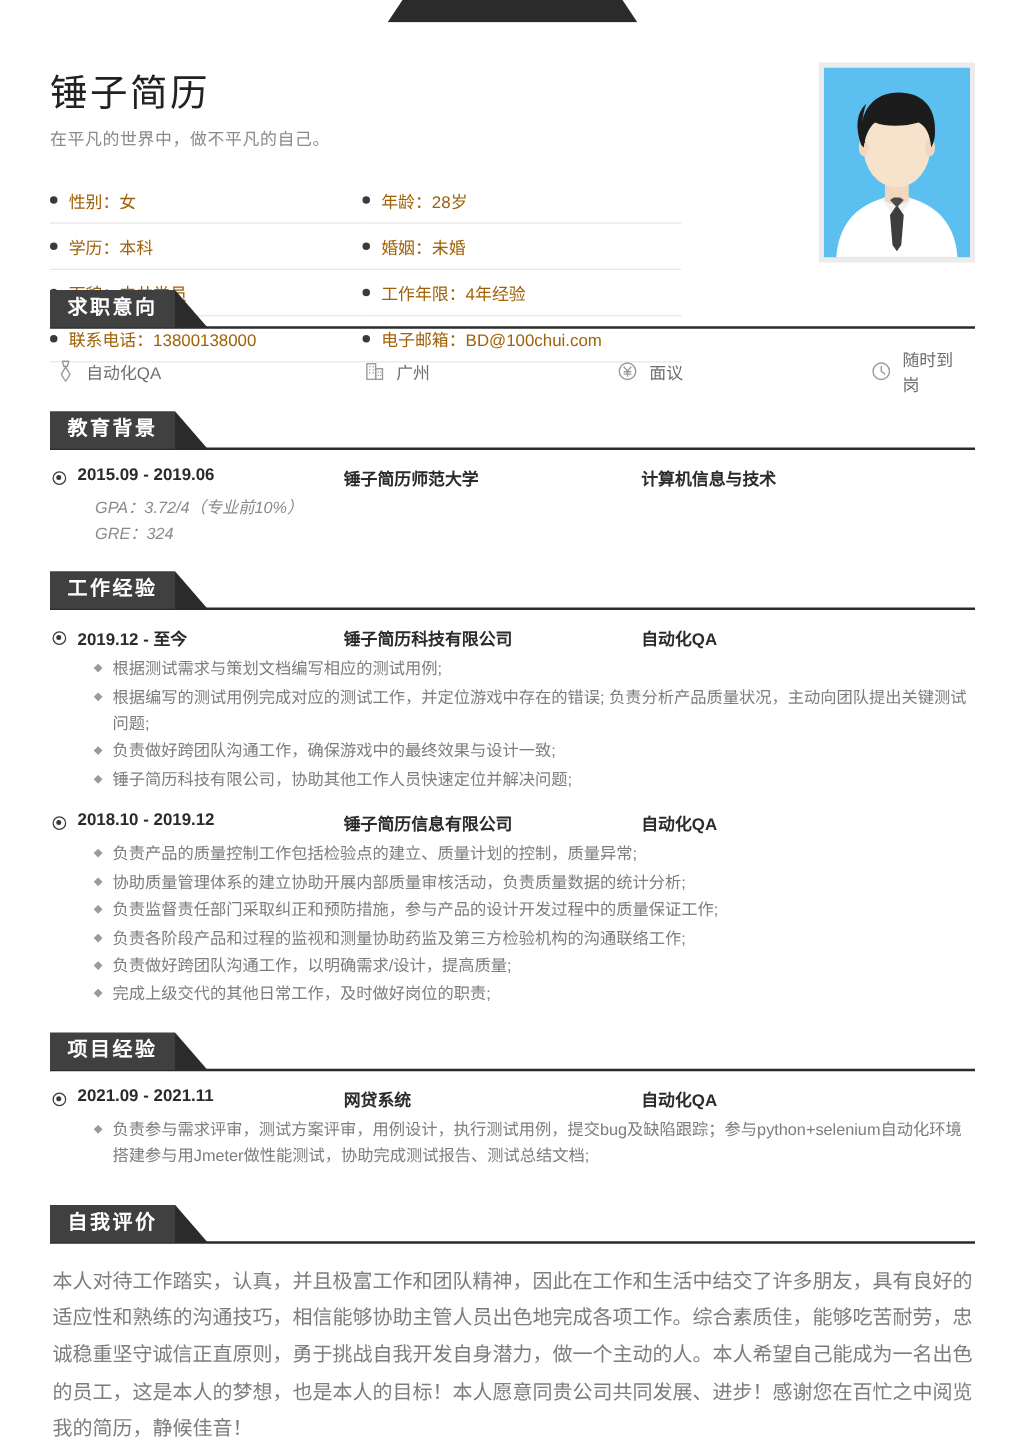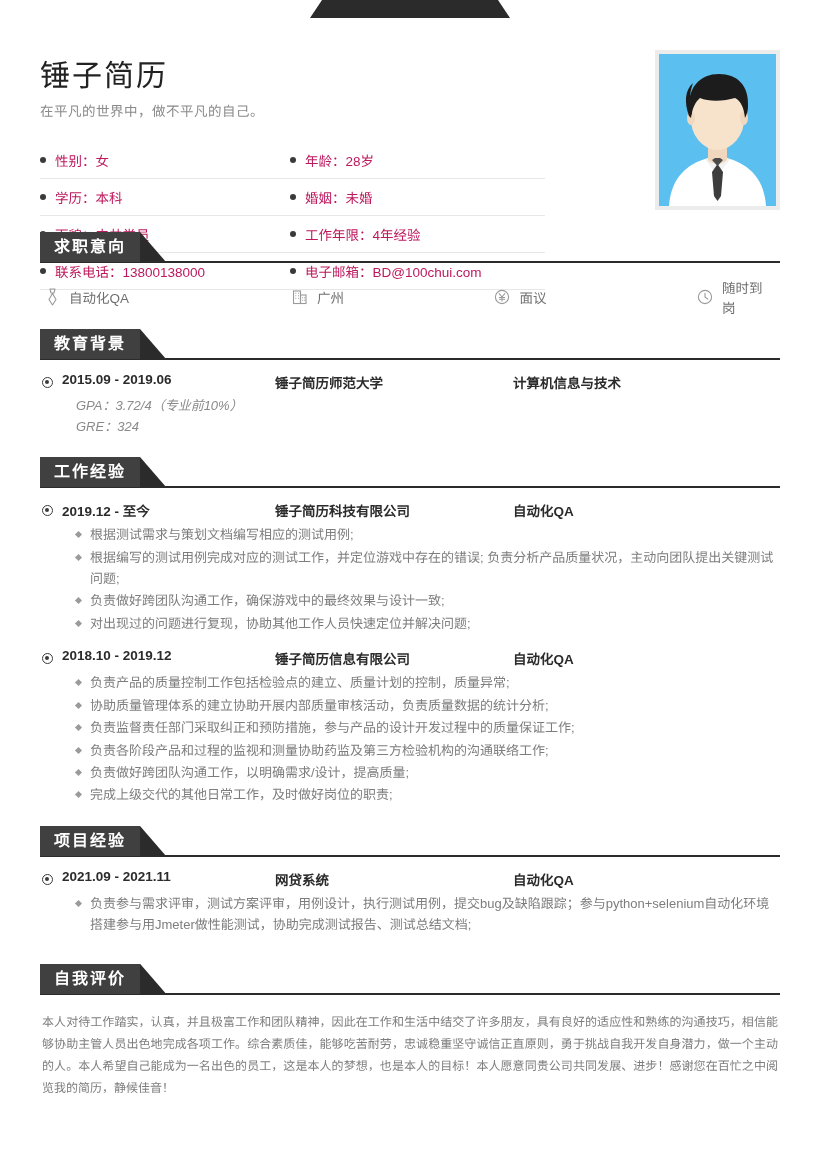--- a/index.html
+++ b/index.html
@@ -63,21 +63,21 @@
     width: 505px;
     display: grid;
     grid-template-columns: 250px 255px;
   }
   .info-cell {
     display: flex;
     align-items: center;
     height: 37px;
     border-bottom: 1px solid #e7e7e7;
     font-size: 13.5px;
-    color: #be185d;
+    color: #a16207;
     box-sizing: border-box;
   }
   .info-cell .dot {
     width: 6px;
     height: 6px;
     border-radius: 50%;
     background: #3a3a3a;
     margin-right: 9px;
     flex: 0 0 auto;
   }
@@ -214,21 +214,21 @@
     top: 8px;
     width: 5px;
     height: 5px;
     background: #9a9a9a;
     transform: rotate(45deg);
   }
 
   
   .self-text {
     padding: 16px 2px 0 2px;
-    font-size: 12px;
+    font-size: 16px;
     color: #7d7d7d;
     line-height: 1.85;
     text-align: justify;
   }
 
   .sec-gap { height: 18px; }
   .sec-gap-sm { height: 10px; }
 </style>
 </head>
 <body>
@@ -382,21 +382,21 @@
         <div class="entry-head">
           <span class="marker"></span>
           <span class="c-date">2019.12 - 至今</span>
           <span class="c-org">锤子简历科技有限公司</span>
           <span class="c-role">自动化QA</span>
         </div>
         <ul class="bullets">
           <li>根据测试需求与策划文档编写相应的测试用例;</li>
           <li>根据编写的测试用例完成对应的测试工作，并定位游戏中存在的错误; 负责分析产品质量状况，主动向团队提出关键测试问题;</li>
           <li>负责做好跨团队沟通工作，确保游戏中的最终效果与设计一致;</li>
-          <li>对出现过的问题进行复现，协助其他工作人员快速定位并解决问题;</li>
+          <li>锤子简历科技有限公司，协助其他工作人员快速定位并解决问题;</li>
         </ul>
       </div>
 
       <div class="entry" style="margin-top:14px">
         <div class="entry-head">
           <span class="marker"></span>
           <span class="c-date">2018.10 - 2019.12</span>
           <span class="c-org">锤子简历信息有限公司</span>
           <span class="c-role">自动化QA</span>
         </div>

